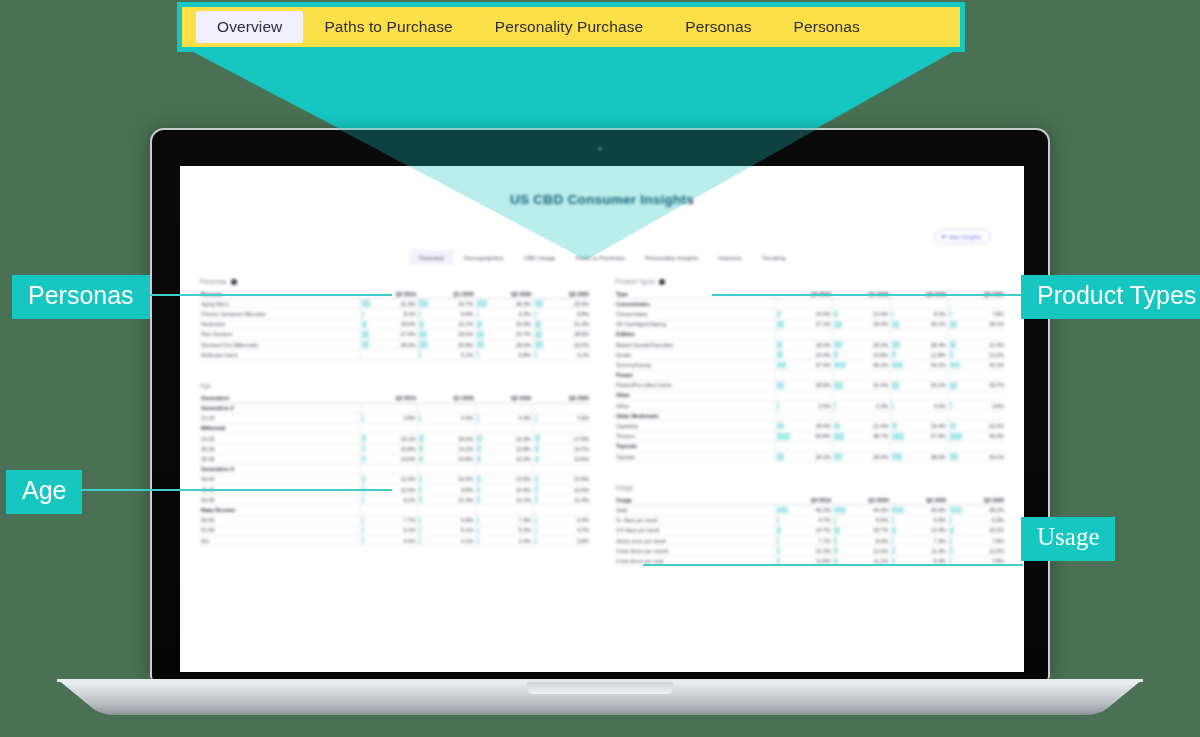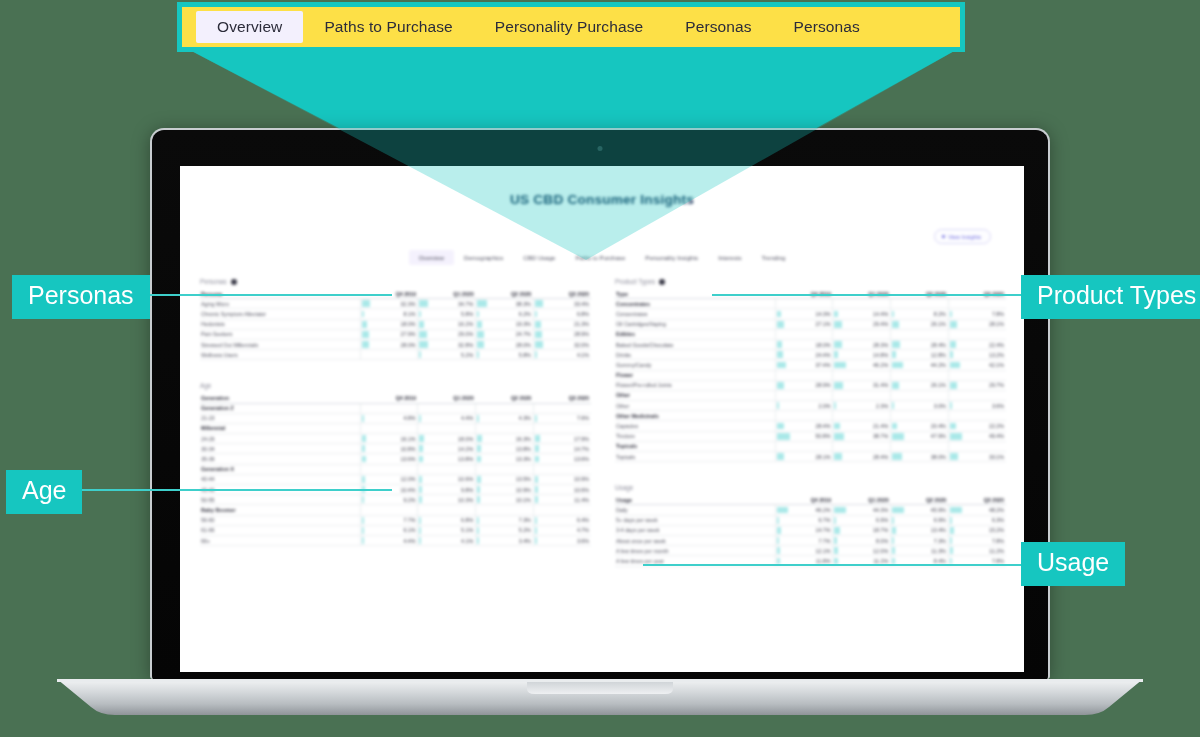--- a/index.html
+++ b/index.html
@@ -204,21 +204,21 @@
     height: 1.6px;
     background: #3ecfcb;
     z-index: 35;
   }
   .callout.personas { left: 12px; top: 275px; }
   .lead.personas    { left: 130px; top: 294px; width: 262px; }
   .callout.age      { left: 6px;   top: 470px; }
   .lead.age         { left: 74px;  top: 489px; width: 318px; }
   .callout.ptypes   { left: 1021px; top: 275px; }
   .lead.ptypes      { left: 712px; top: 294px; width: 310px; }
-  .callout.usage    { left: 1021px; top: 542px; }
+  .callout.usage    { left: 1021px; top: 517px; font-family: Liberation Serif, serif; }
   .lead.usage       { left: 643px; top: 564px; width: 380px; }
 </style>
 </head>
 <body>
 
 <svg class="funnel-top" viewBox="0 0 1200 212" preserveAspectRatio="none">
   <polygon points="180,0 965,0 586,212" fill="#16c6c0"></polygon>
 </svg>
 
 <div class="laptop">

